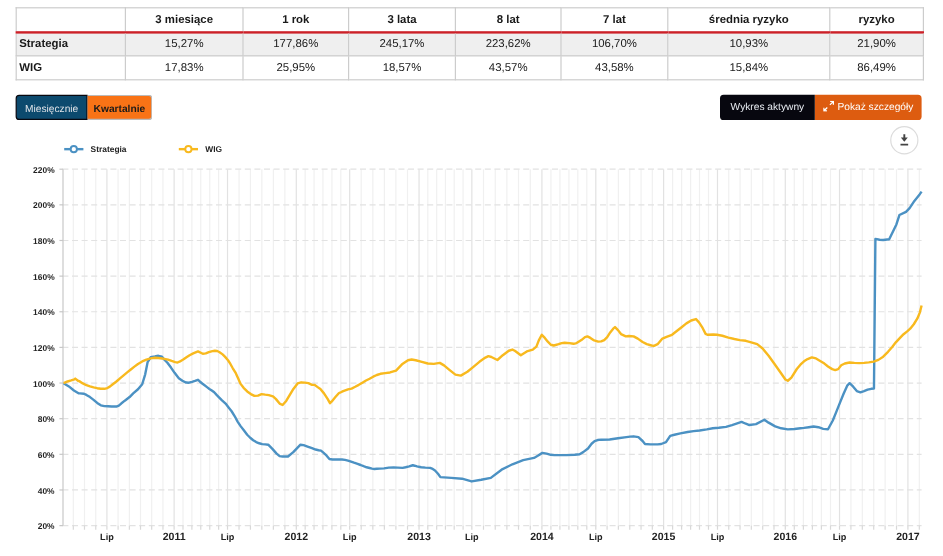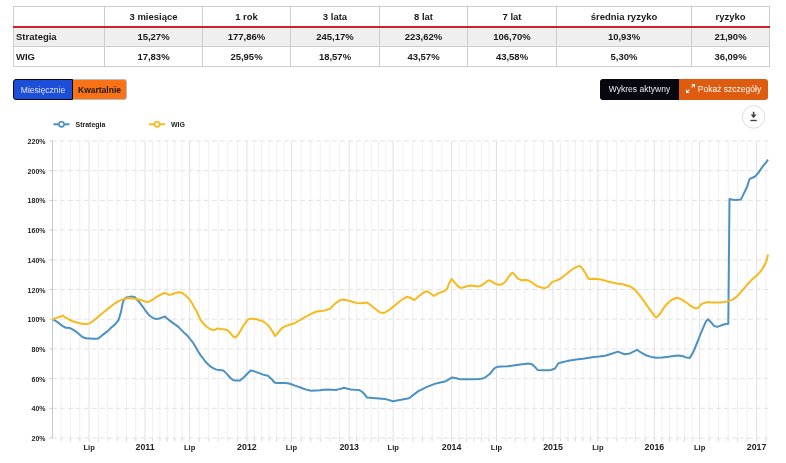--- a/index.html
+++ b/index.html
@@ -1,26 +1,26 @@
 <!DOCTYPE html>
 <html><head>
 <meta charset="utf-8">
 <style>
 * { margin:0; padding:0; box-sizing:border-box; }
 html,body { width:786px; height:463px; background:#fff; font-family:"Liberation Sans",sans-serif; overflow:hidden; }
 #page { position:relative; width:632px; height:463px; }
 
 #tbl { position:absolute; left:13px; top:6px; width:755px; border-collapse:collapse; table-layout:fixed; }
-#tbl th, #tbl td { border:1px solid #ccc; font-size:9.5px; font-weight:bold; color:#1a1a1a; text-align:center; padding:0; height:20px; vertical-align:middle; }
+#tbl th, #tbl td { border:1px solid #ccc; font-size:9.5px; font-weight:normal; color:#1a1a1a; text-align:center; padding:0; height:20px; vertical-align:middle; }
 #tbl th { font-weight:bold; border-bottom:2px solid #cc2128; }
 #tbl td.lbl, #tbl th.lbl { text-align:left; padding-left:2px; font-weight:bold; }
 #tbl tr.g td { background:#efefef; }
 
 .btn { position:absolute; top:79px; height:21px; font-size:8.5px; line-height:21px; text-align:center; }
-#b1 { left:13px; width:60px; background:#1d4ed8; color:#dfe3e8; border:1px solid #07070f; border-radius:3px 0 0 3px; }
+#b1 { left:13px; width:60px; background:#0c4a6e; color:#dfe3e8; border:1px solid #07070f; border-radius:3px 0 0 3px; }
 #b2 { left:73px; width:54px; background:#f97316; color:#1a1a1a; border:1px solid #bbb; border-left:none; border-radius:0 3px 3px 0;font-weight:bold;}
 #b3 { left:600px; width:79px; background:#07070f; color:#e8ecf2; border-radius:3px 0 0 3px; }
 #b4 { left:679px; width:89px; background:#dd5c10; color:#fff; border-radius:0 3px 3px 0; }
 </style>
 </head>
 <body>
 <div id="page">
 <table id="tbl">
 <colgroup>
         <col style="width:91px">
@@ -53,22 +53,22 @@
           <td>10,93%</td>
           <td>21,90%</td>
         </tr>
 <tr>
           <td class="lbl">WIG</td>
           <td>17,83%</td>
           <td>25,95%</td>
           <td>18,57%</td>
           <td>43,57%</td>
           <td>43,58%</td>
-          <td>5,30%</td>
-          <td>36,09%</td>
+          <td>15,84%</td>
+          <td>86,49%</td>
         </tr>
 </tbody>
     </table>
 <div id="b1" class="btn">Miesięcznie</div>
 <div id="b2" class="btn">Kwartalnie</div>
 <div id="b4" class="btn"><svg width="9" height="9" viewBox="0 0 9 9" style="vertical-align:-1px;margin-right:3px">
         <path d="M5.6 3.4 L8.3 0.7 M8.5 3.2 L8.5 0.5 L5.8 0.5 M3.4 5.6 L0.7 8.3 M0.5 5.8 L0.5 8.5 L3.2 8.5" stroke="#fff" stroke-width="1.1" fill="none"></path>
       </svg>Pokaż szczegóły</div>
 <div id="b3" class="btn">Wykres aktywny</div>
 <svg id="chart" width="786" height="463" viewBox="0 0 786 463" style="position:absolute;left:0;top:0;pointer-events:none">

